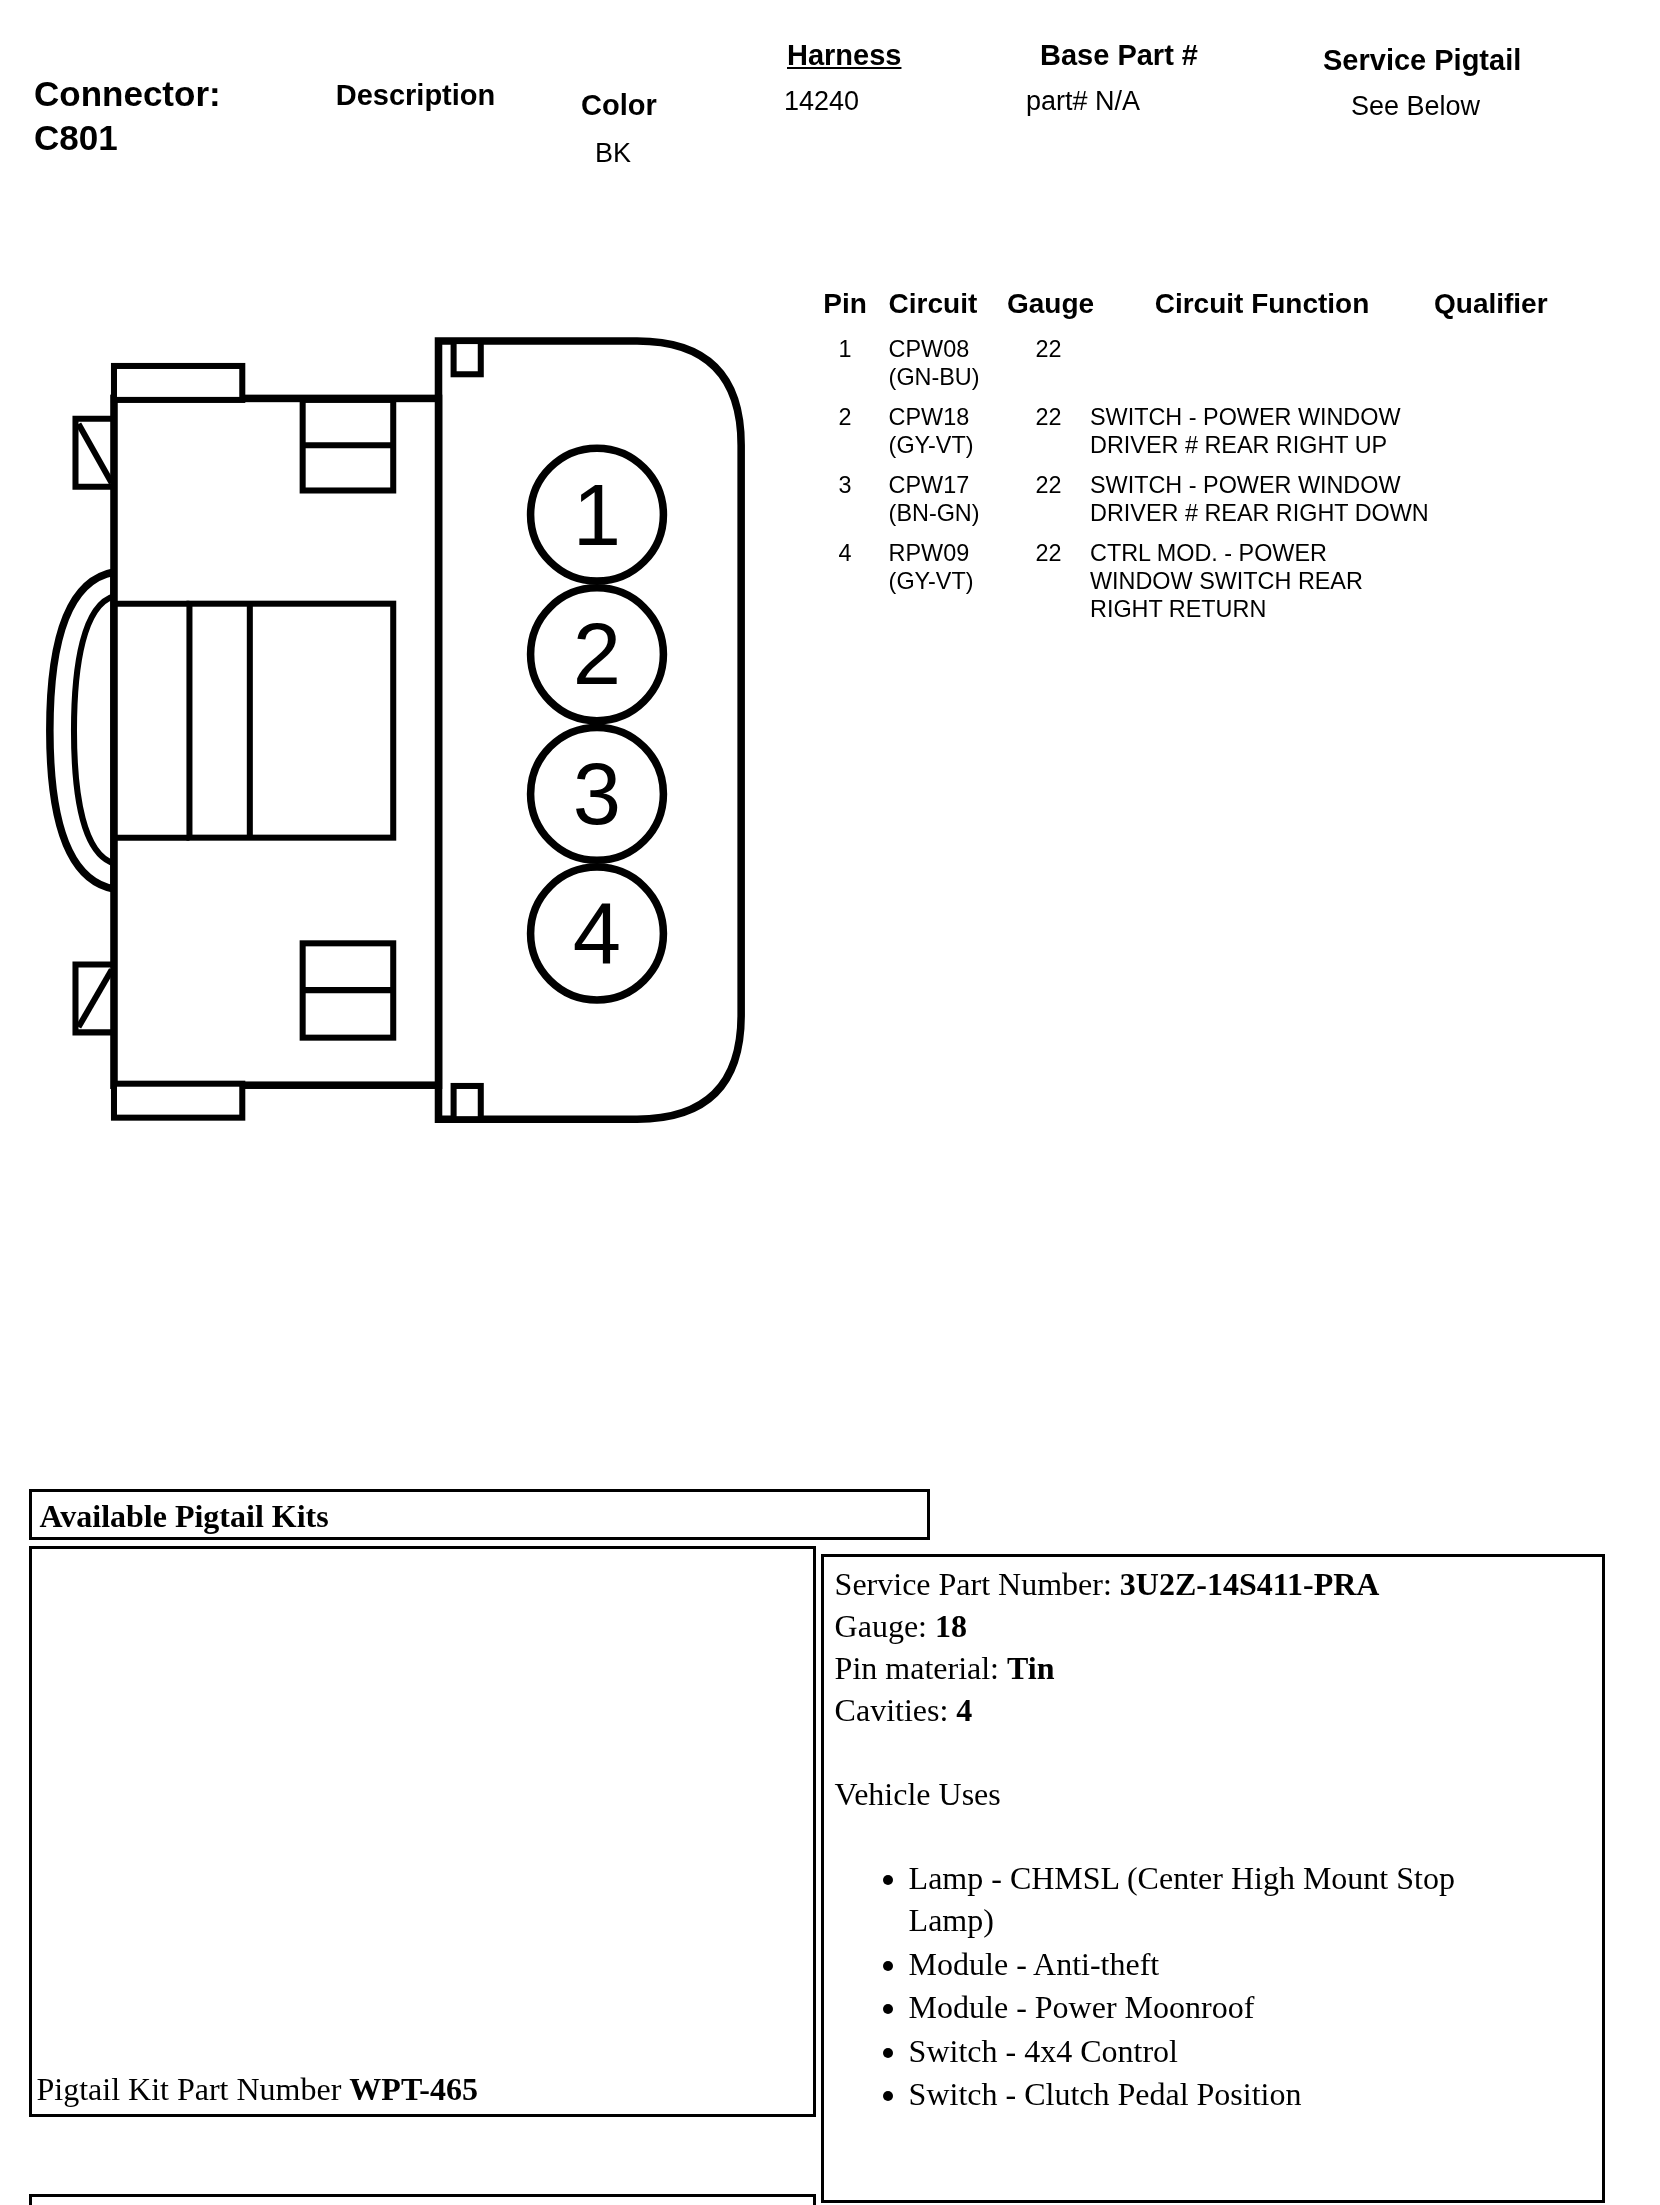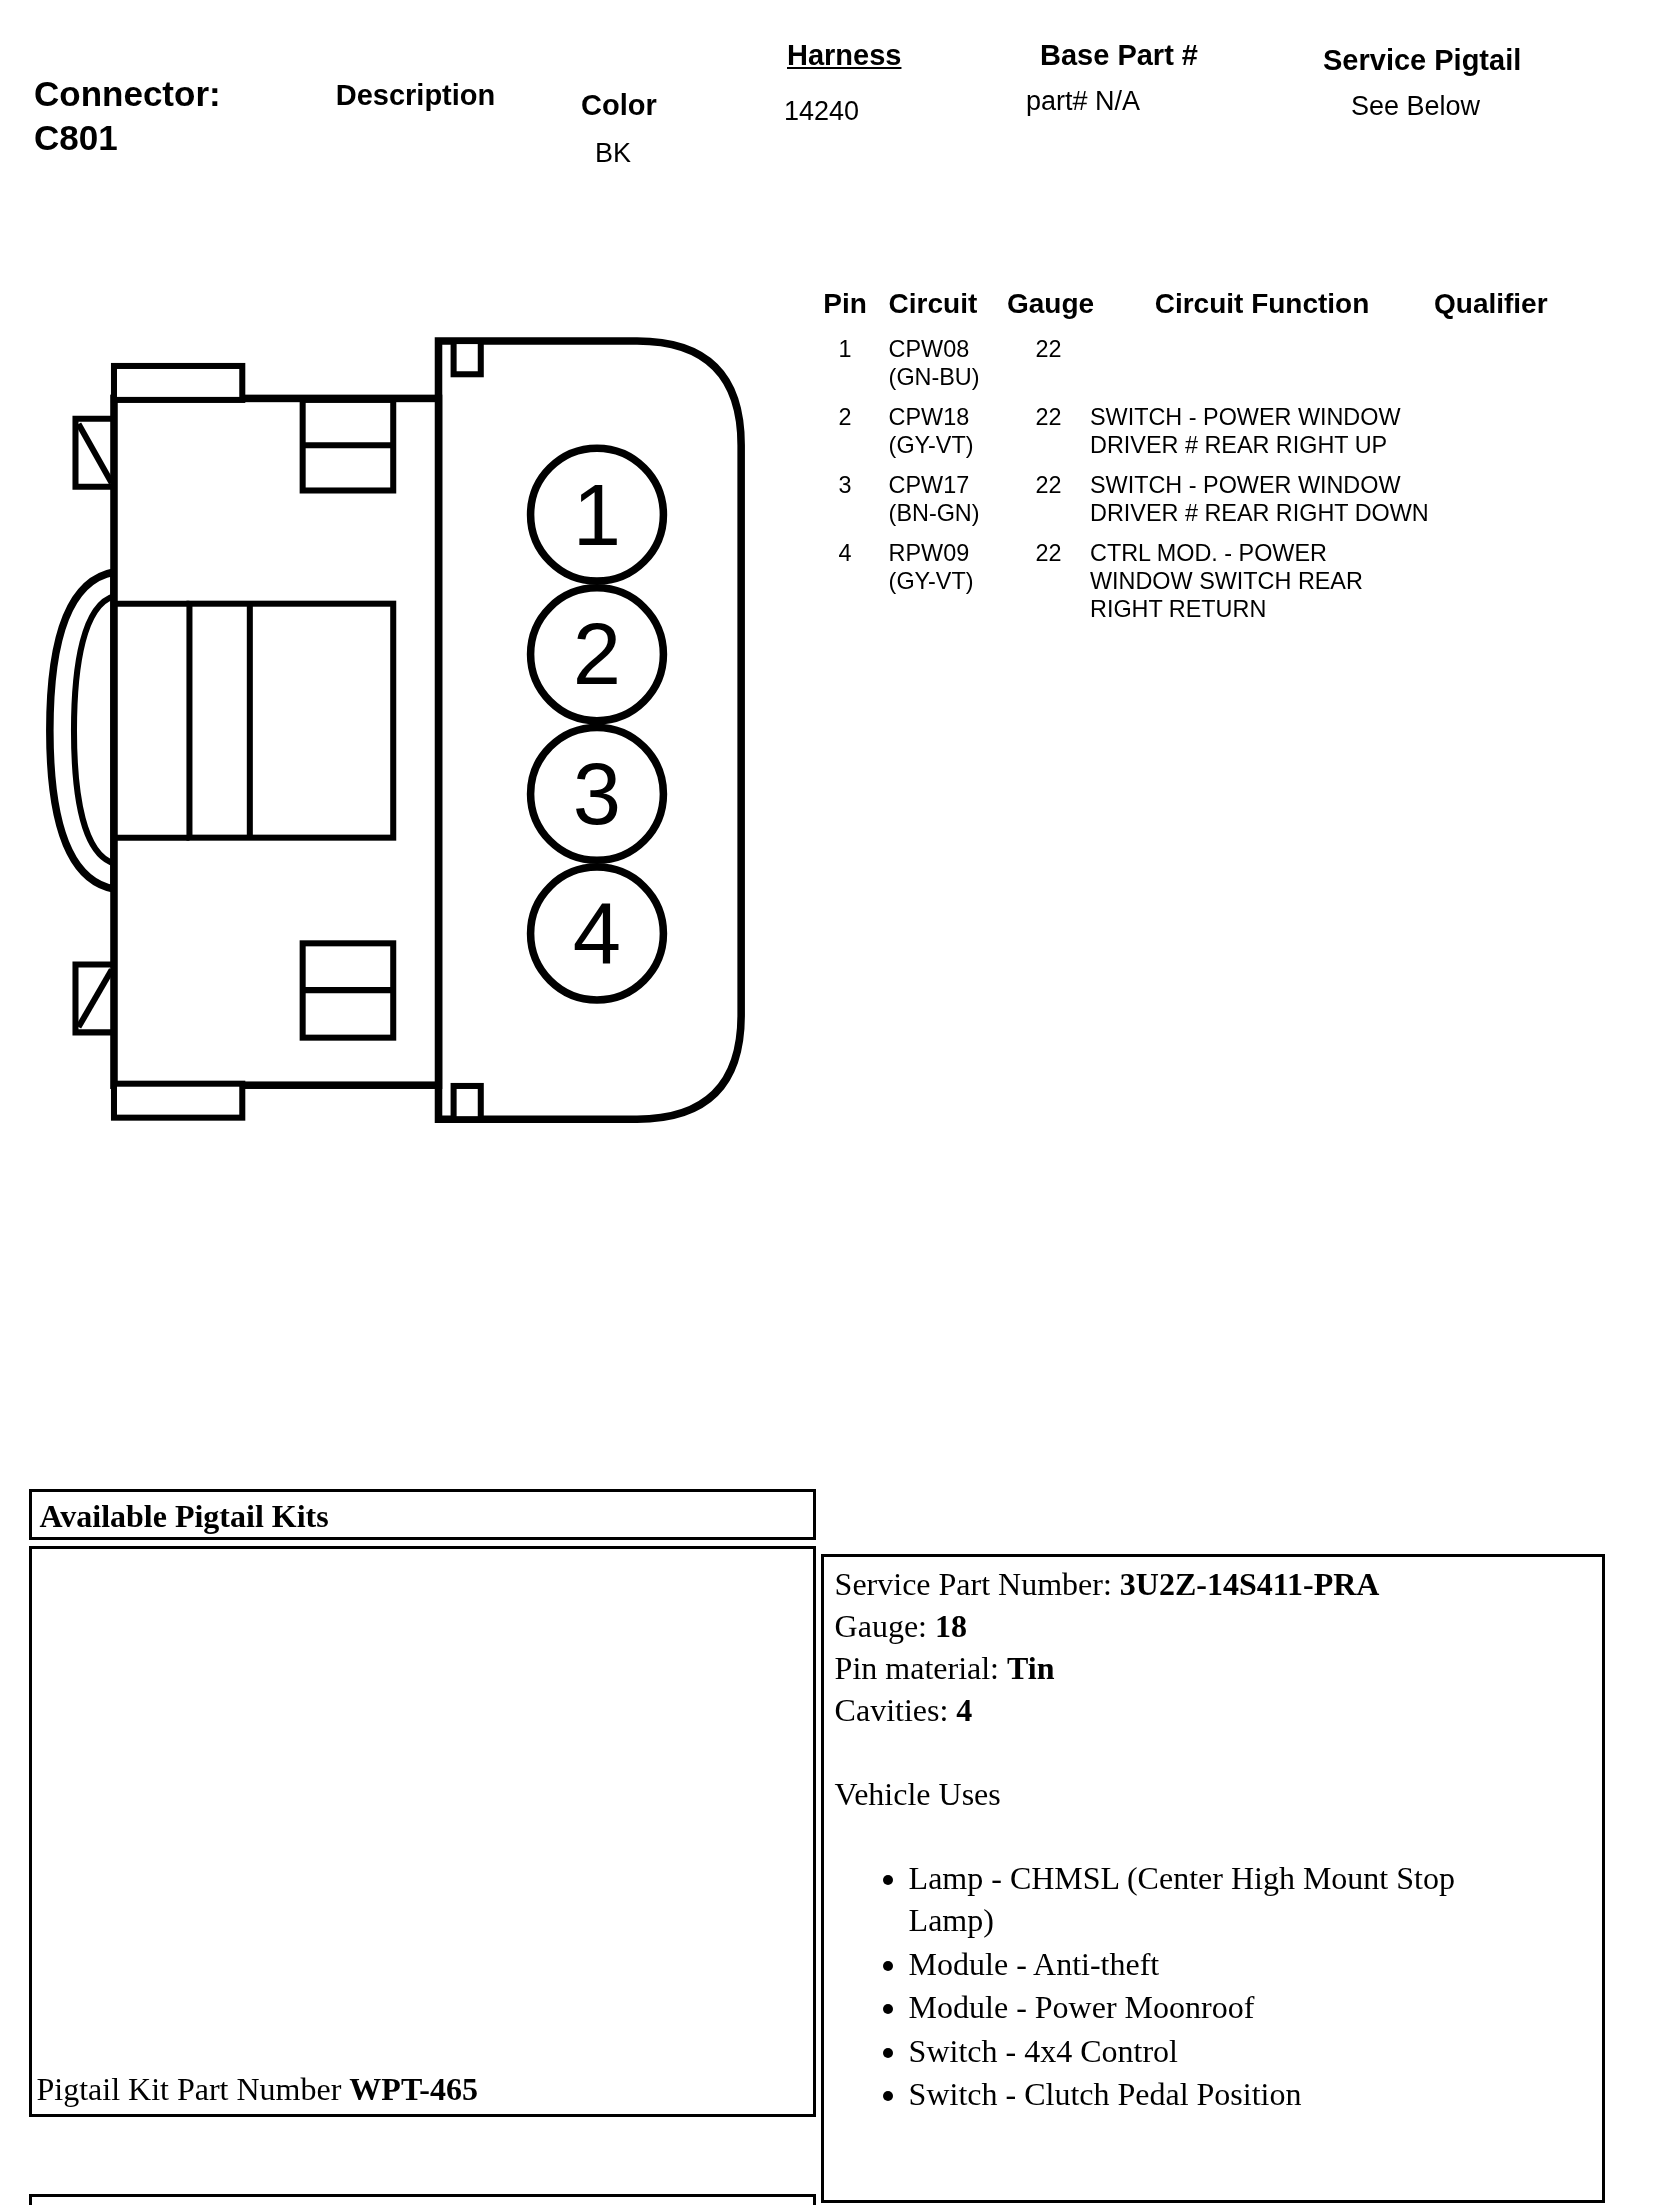--- a/index.html
+++ b/index.html
@@ -26,21 +26,21 @@
   .cell-gauge { text-align: center; }
   .head-fn { text-align: center; }
 
   
   .connector-svg { position: absolute; left: 42px; top: 332px; width: 710px; height: 800px; }
   .ln  { fill: #fff; stroke: #000; stroke-width: 10; }
   .lnt { fill: #fff; stroke: #000; stroke-width: 8; }
   .ln2 { fill: none; stroke: #000; stroke-width: 8; }
   .pin-num { font-family: "Liberation Sans", sans-serif; font-size: 115px; text-anchor: middle; fill: #000; }
   .pk-header {
-    position: absolute; left: 29px; top: 1489px; width: 787px; height: 51px;
+    position: absolute; left: 29px; top: 1489px; width: 901px; height: 51px;
     border: 3px solid #000; box-sizing: border-box;
     font-family: "Liberation Serif", serif; font-weight: bold; font-size: 32px; padding: 6px 7.5px;
   }
   .pk-box {
     position: absolute; left: 29px; top: 1546px; width: 787px; height: 571px;
     border: 3px solid #000; box-sizing: border-box;
   }
   .pk-kit { position: absolute; left: 4.5px; bottom: 6px; font-family: "Liberation Serif", serif; font-size: 32px; white-space: nowrap; }
   .bottom-line {
     position: absolute; left: 29px; top: 2194px; width: 787px; height: 12px;
@@ -64,21 +64,21 @@
     <div>Connector:</div>
     <div>C801</div>
   </div>
 
   <div class="desc-label">Description</div>
 
   <div class="hlabel" style="left:581px; top:89px;">Color</div>
   <div class="hvalue" style="left:595px; top:138px;">BK</div>
 
   <div class="hlabel" style="left:787px; top:39px;text-decoration:underline;">Harness</div>
-  <div class="hvalue" style="left:784px; top:96px;">14240</div>
+  <div class="hvalue" style="left:784px; top:86px;">14240</div>
 
   <div class="hlabel" style="left:1040px; top:39px;">Base Part #</div>
   <div class="hvalue" style="left:1026px; top:86px;">part# N/A</div>
 
   <div class="hlabel" style="left:1323px; top:44px;">Service Pigtail</div>
   <div class="hvalue" style="left:1351px; top:91px;">See Below</div>
 
   <svg class="connector-svg" viewBox="0 0 940 1060">
 
     <path class="ln" d="M 525 12 H 788 Q 926 12 926 150 V 905 Q 926 1043 788 1043 H 525 Z"></path>

